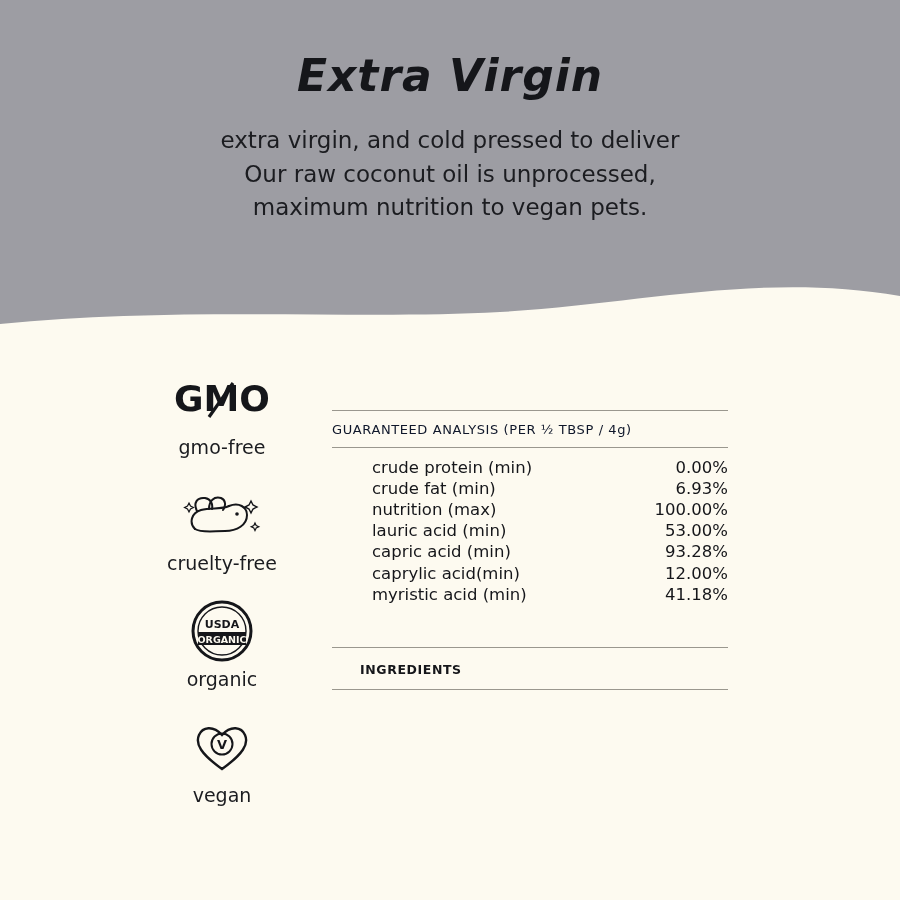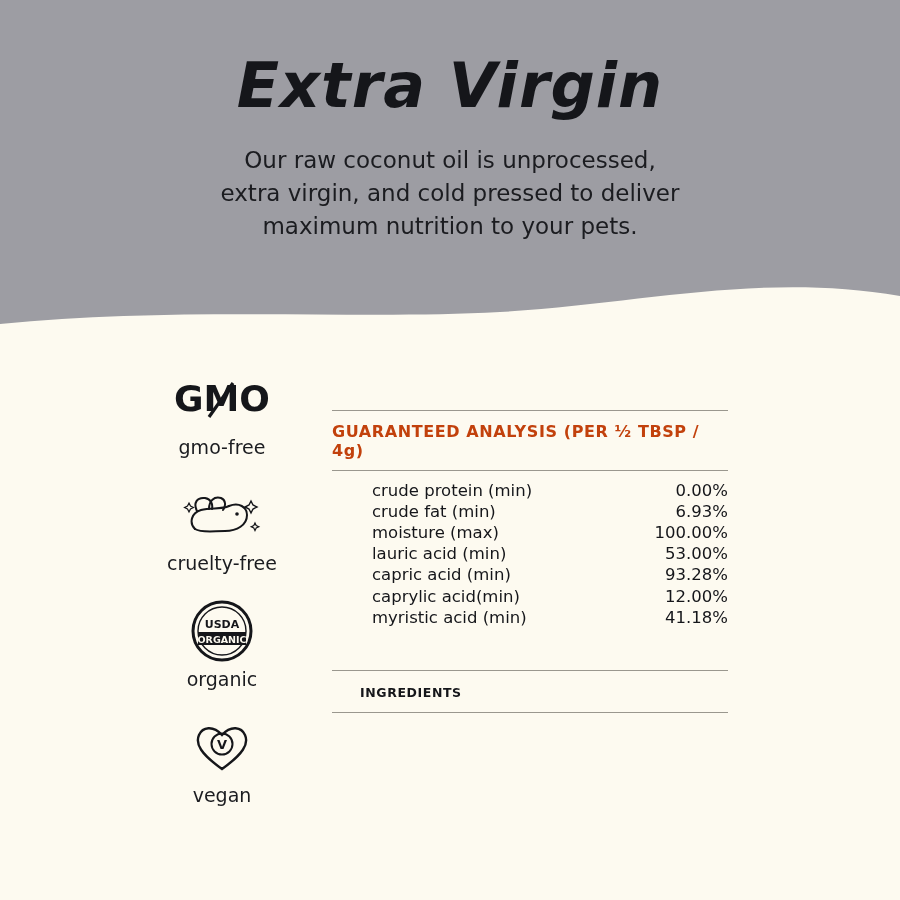--- a/index.html
+++ b/index.html
@@ -35,21 +35,21 @@
     top: 0;
     width: 900px;
     text-align: center;
   }
   .hero-title {
     margin: 0;
     padding-top: 52px;
     font-family: "DejaVu Sans", sans-serif;
     font-style: italic;
     font-weight: bold;
-    font-size: 62px;
+    font-size: 44px;
     line-height: 1.1;
     letter-spacing: 1px;
     color: #15161a;
   }
   .hero-sub {
     margin: 0 auto;
     padding-top: 24px;
     width: 540px;
     font-size: 23px;
     line-height: 1.44;
@@ -97,24 +97,24 @@
     left: 332px;
     top: 50px;
     width: 396px;
   }
   .rule {
     height: 1px;
     background: #9a978e;
     width: 100%;
   }
   .section-title {
-    font-size: 16px;
+    font-size: 13px;
     letter-spacing: 0.6px;
-    font-weight: bold;
-    color: #c2410c;
+    font-weight: normal;
+    color: #0f172a;
     padding: 11px 0 10px 0;
     font-family: "DejaVu Sans", sans-serif;
   }
   .rows {
     padding-top: 9px;
     padding-bottom: 16px;
   }
   .row {
     display: flex;
     justify-content: space-between;
@@ -146,23 +146,23 @@
 </head>
 <body>
 
 <div class="hero">
   <svg width="900" height="360" viewBox="0 0 900 360">
     <path d="M0,0 L900,0 L900,296 C760,272 640,304 500,312 C360,320 180,306 0,324 Z" fill="#9d9da3"></path>
   </svg>
   <div class="hero-content">
     <h1 class="hero-title">Extra Virgin</h1>
     <div class="hero-sub">
+      <div>extra virgin, and cold pressed to deliver</div>
       <div>Our raw coconut oil is unprocessed,</div>
-      <div>extra virgin, and cold pressed to deliver</div>
-      <div>maximum nutrition to your pets.</div>
+      <div>maximum nutrition to vegan pets.</div>
     </div>
   </div>
 </div>
 
 <div class="lower">
 
   <div class="badges">
 
     <div class="badge">
       <div class="badge-art">
@@ -225,21 +225,21 @@
     <div class="rows">
       <div class="row">
         <span class="name">crude protein (min)</span>
         <span class="val">0.00%</span>
       </div>
       <div class="row">
         <span class="name">crude fat (min)</span>
         <span class="val">6.93%</span>
       </div>
       <div class="row">
-        <span class="name">moisture (max)</span>
+        <span class="name">nutrition (max)</span>
         <span class="val">100.00%</span>
       </div>
       <div class="row">
         <span class="name">lauric acid (min)</span>
         <span class="val">53.00%</span>
       </div>
       <div class="row">
         <span class="name">capric acid (min)</span>
         <span class="val">93.28%</span>
       </div>

